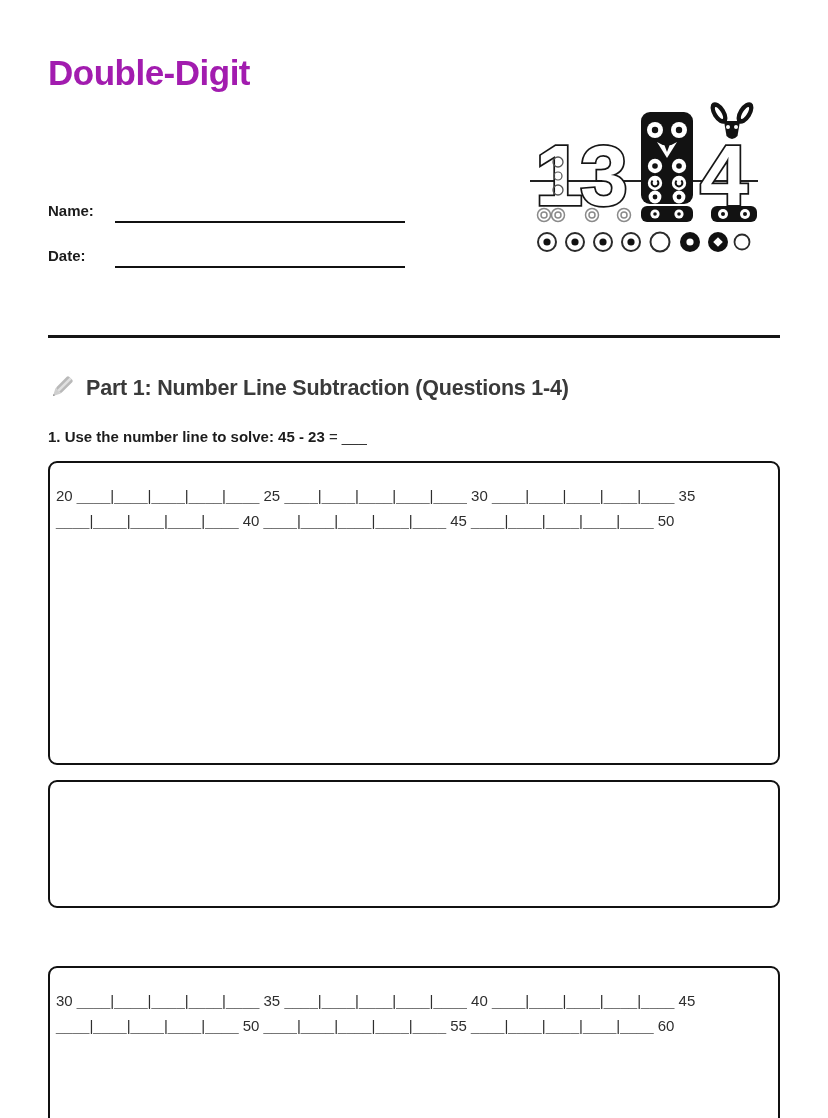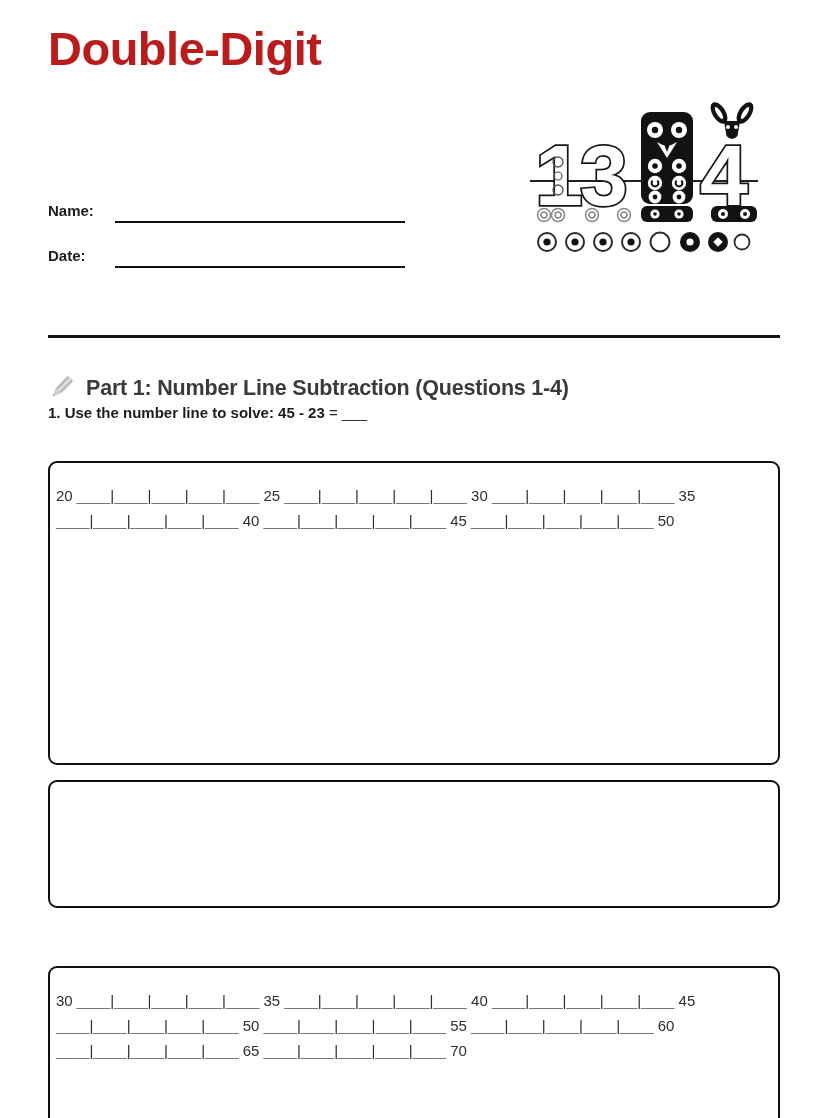--- a/index.html
+++ b/index.html
@@ -1,32 +1,32 @@
 <!DOCTYPE html>
 <html><head>
 <meta charset="utf-8">
 <style>
   html,body{margin:0;padding:0;background:#ffffff;}
   .page{position:relative;width:828px;height:1118px;background:#fff;overflow:hidden;
         font-family:"Liberation Sans",sans-serif;color:#222;}
-  .title{position:absolute;left:48px;top:28px;font-size:47px;line-height:42px;
-         font-weight:bold;color:#b91c1c;letter-spacing:-0.5px;}
+  .title{position:absolute;left:48px;top:52px;font-size:35px;line-height:42px;
+         font-weight:bold;color:#a21caf;letter-spacing:-0.5px;}
   .field-row{position:absolute;left:48px;}
   .field-label{font-size:15px;font-weight:bold;color:#1c1c1c;}
   .field-line{position:absolute;left:67px;top:19px;width:290px;border-bottom:2px solid #111;}
   .name-row{top:202px;}
   .date-row{top:247px;}
   .artwork{position:absolute;left:528px;top:100px;width:232px;height:155px;}
   .divider{position:absolute;left:48px;top:335px;width:732px;height:3px;background:#151515;}
   .part-heading{position:absolute;left:48px;top:374px;display:flex;align-items:flex-end;gap:11px;
                 font-size:21.5px;font-weight:bold;color:#3a3a3a;letter-spacing:-0.2px;}
   .question{position:absolute;left:48px;font-size:15px;color:#1c1c1c;margin:0;}
   .q-prompt{font-weight:bold;}
   .q-blank{font-weight:normal;color:#2a2a2a;}
-  .q1{top:404px;text-align:center;}
+  .q1{top:428px;text-align:center;}
   .q2{top:933px;}
   .nl-box{position:absolute;left:48px;width:732px;border:2px solid #111;border-radius:9px;
           box-sizing:border-box;padding:20px 0 0 6px;background:#fff;}
   .box1{top:461px;height:304px;}
   .box2{top:780px;height:128px;}
   .box3{top:966px;height:260px;}
   .nl-line{font-size:15px;line-height:25px;color:#2e2e2e;white-space:pre;}
   .nl-line .us{color:#6e6e6e;}
   .pencil{width:27px;height:27px;display:inline-block;flex:none;}
 </style>
@@ -156,16 +156,15 @@
     <div class="nl-line">20 <span class="us">____</span>|<span class="us">____</span>|<span class="us">____</span>|<span class="us">____</span>|<span class="us">____</span> 25 <span class="us">____</span>|<span class="us">____</span>|<span class="us">____</span>|<span class="us">____</span>|<span class="us">____</span> 30 <span class="us">____</span>|<span class="us">____</span>|<span class="us">____</span>|<span class="us">____</span>|<span class="us">____</span> 35</div>
     <div class="nl-line"><span class="us">____</span>|<span class="us">____</span>|<span class="us">____</span>|<span class="us">____</span>|<span class="us">____</span> 40 <span class="us">____</span>|<span class="us">____</span>|<span class="us">____</span>|<span class="us">____</span>|<span class="us">____</span> 45 <span class="us">____</span>|<span class="us">____</span>|<span class="us">____</span>|<span class="us">____</span>|<span class="us">____</span> 50</div>
   </div>
 
   <div class="nl-box box2"></div>
 
 
   <div class="nl-box box3">
     <div class="nl-line">30 <span class="us">____</span>|<span class="us">____</span>|<span class="us">____</span>|<span class="us">____</span>|<span class="us">____</span> 35 <span class="us">____</span>|<span class="us">____</span>|<span class="us">____</span>|<span class="us">____</span>|<span class="us">____</span> 40 <span class="us">____</span>|<span class="us">____</span>|<span class="us">____</span>|<span class="us">____</span>|<span class="us">____</span> 45</div>
     <div class="nl-line"><span class="us">____</span>|<span class="us">____</span>|<span class="us">____</span>|<span class="us">____</span>|<span class="us">____</span> 50 <span class="us">____</span>|<span class="us">____</span>|<span class="us">____</span>|<span class="us">____</span>|<span class="us">____</span> 55 <span class="us">____</span>|<span class="us">____</span>|<span class="us">____</span>|<span class="us">____</span>|<span class="us">____</span> 60</div>
-    <div class="nl-line"><span class="us">____</span>|<span class="us">____</span>|<span class="us">____</span>|<span class="us">____</span>|<span class="us">____</span> 65 <span class="us">____</span>|<span class="us">____</span>|<span class="us">____</span>|<span class="us">____</span>|<span class="us">____</span> 70</div>
   </div>
 
 </div>
 
 </body></html>

